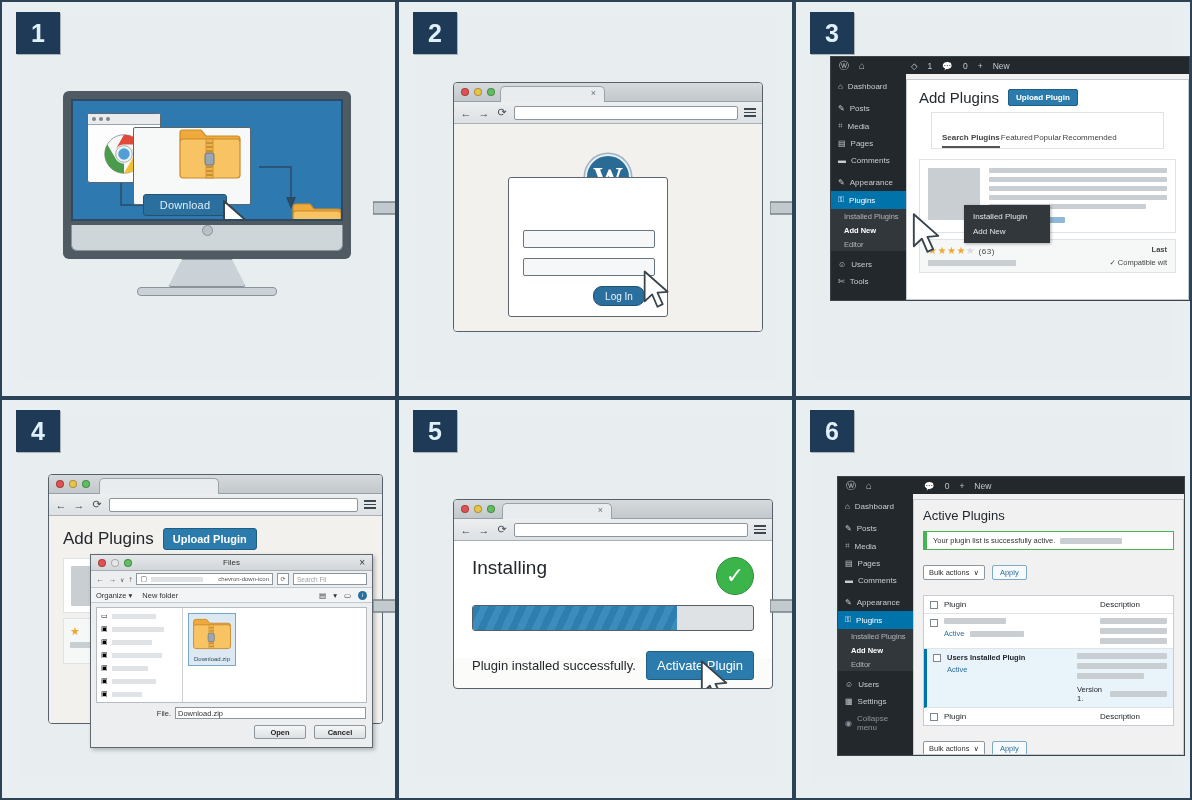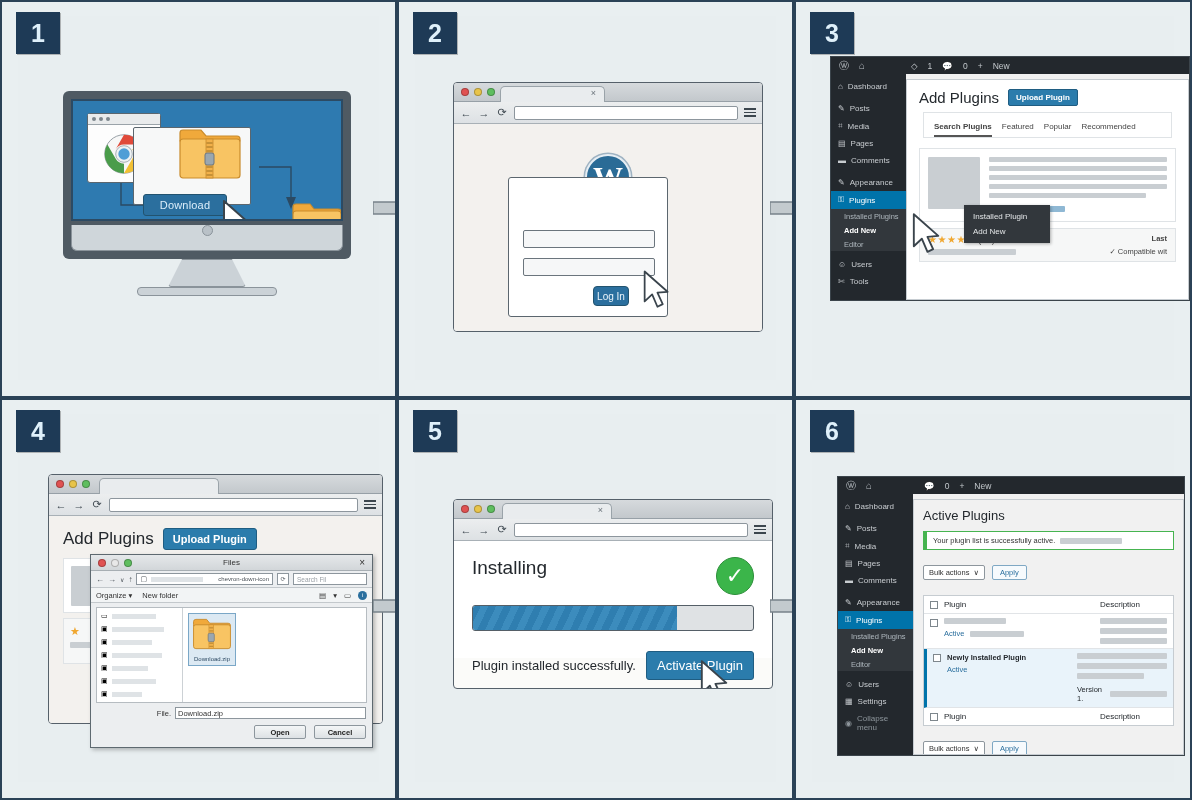--- a/index.html
+++ b/index.html
@@ -82,21 +82,21 @@
   .card1 { position:absolute; left:60px; top:26px; width:118px; height:78px; background:#f7f8f8; border:1.2px solid #5b666e; border-radius:2px; }
   .zipfolder { position:absolute; }
   .dlbtn { position:absolute; left:70px; top:93px; width:84px; height:22px; background:#2b6f9e; border:1.3px solid #22536f; border-radius:3px; color:#dbeefb; font-size:11px; display:flex; align-items:center; justify-content:center; letter-spacing:.2px; }
   .conn { position:absolute; stroke:#2b4a63; fill:none; stroke-width:1.4; }
 
   
   .p2-browser { position:absolute; left:38px; top:66px; width:310px; height:250px; }
   .wp-logo { width:46px;height:46px;border-radius:50%;background:#2a6b96;border:2px solid #e6eef4; display:flex;align-items:center;justify-content:center;color:#fff;font-family:"Liberation Serif",serif;font-weight:bold;font-size:30px; box-shadow:0 0 0 1.5px #9fb3c2; }
   .login-card { position:absolute; left:54px; top:53px; width:160px; height:140px; background:#fff; border:1.3px solid #5b666e; border-radius:3px; }
   .login-input { position:absolute; height:18px; background:#f6f7f8; border:1.3px solid #6b757d; border-radius:2px; }
-  .loginbtn { position:absolute; width:36px; height:20px; background:#2b6f9e; border:1.3px solid #22536f; border-radius:4px; color:#eaf4fb; font-size:10px; display:flex;align-items:center;justify-content:center; }
+  .loginbtn { position:absolute; width:52px; height:20px; background:#2b6f9e; border:1.3px solid #22536f; border-radius:9px; color:#eaf4fb; font-size:10px; display:flex;align-items:center;justify-content:center; }
 
   
   .wpwin { position:absolute; background:#f1f1f1; border:1px solid #3b444b; overflow:hidden; }
   .wpbar { height:17px; background:#23282d; display:flex; align-items:center; gap:10px; padding:0 8px; color:#c3c8cc; font-size:8.5px; }
   .wpbar .ic { font-size:10px; color:#b9bfc4; }
   .wpside { position:absolute; left:0; top:17px; bottom:0; width:75px; background:#23282d; color:#c8ccd0; font-size:8px; padding-top:4px; }
   .wpside .mi { display:flex; align-items:center; gap:5px; padding:4px 7px; }
   .wpside .mi.sep { margin-top:5px; }
   .wpside .mi.active { background:#0073aa; color:#fff; position:relative; }
   .wpside .sub { padding:2.5px 7px 2.5px 13px; font-size:7.5px; color:#aeb7bd; background:#32373c; }
@@ -334,21 +334,21 @@
           <div class="mi">
               <span>✄</span>
               <span>Tools</span>
             </div>
         </div>
         <div class="wp-main">
           <div style="display:flex;align-items:center;gap:9px;padding:9px 12px 6px;">
             <span style="font-size:15px;color:#23282d;">Add Plugins</span>
             <span style="background:#2b7cac;border:1px solid #1f5d82;color:#fff;font-size:8px;font-weight:bold;padding:3px 7px;border-radius:2px;">Upload Plugin</span>
           </div>
-          <div style="margin:0 16px;background:#fff;border:1px solid #dfe3e6;display:flex;gap:10px;padding:9px 10px 0;font-size:8px;color:#444;">
+          <div style="margin:0 24px;background:#fff;border:1px solid #dfe3e6;display:flex;gap:1px;padding:20px 10px 0;font-size:8px;color:#444;">
             <span style="border-bottom:2.5px solid #555;padding-bottom:4px;font-weight:bold;">Search Plugins</span>
             <span style="padding-bottom:4px;">Featured</span>
             <span style="padding-bottom:4px;">Popular</span>
             <span style="padding-bottom:4px;">Recommended</span>
           </div>
           <div style="margin:10px 12px 0;background:#fff;border:1px solid #dfe3e6;padding:8px;">
             <div style="display:flex;gap:9px;">
               <span class="skel" style="width:52px;height:52px;"></span>
               <div style="flex:1;">
                 <span class="skel" style="height:5px;width:100%;margin-bottom:4px;"></span>
@@ -665,21 +665,21 @@
               </span>
               <span class="pcol2">
                 <span class="skel" style="height:6px;width:100%;margin-bottom:4px;"></span>
                 <span class="skel" style="height:6px;width:100%;margin-bottom:4px;"></span>
                 <span class="skel" style="height:6px;width:100%;"></span>
               </span>
             </div>
             <div class="ptr rowhl">
               <span class="cb"></span>
               <span class="pcol1">
-                <div style="font-weight:bold;margin-bottom:3px;">Newly Installed Plugin</div>
+                <div style="font-weight:bold;margin-bottom:3px;">Users Installed Plugin</div>
                 <div class="activelink">Active</div>
               </span>
               <span class="pcol2">
                 <span class="skel" style="height:6px;width:100%;margin-bottom:4px;"></span>
                 <span class="skel" style="height:6px;width:100%;margin-bottom:4px;"></span>
                 <span class="skel" style="height:6px;width:74%;margin-bottom:6px;"></span>
                 <span style="display:flex;align-items:center;gap:3px;">
                   <span>Version 1.</span>
                   <span class="skel" style="height:6px;width:62px;"></span>
                 </span>

